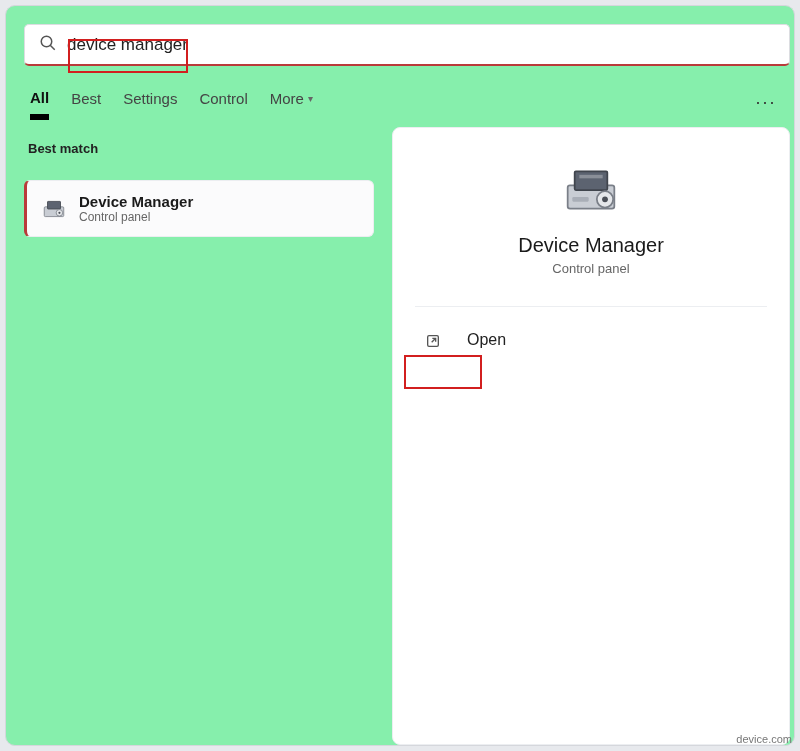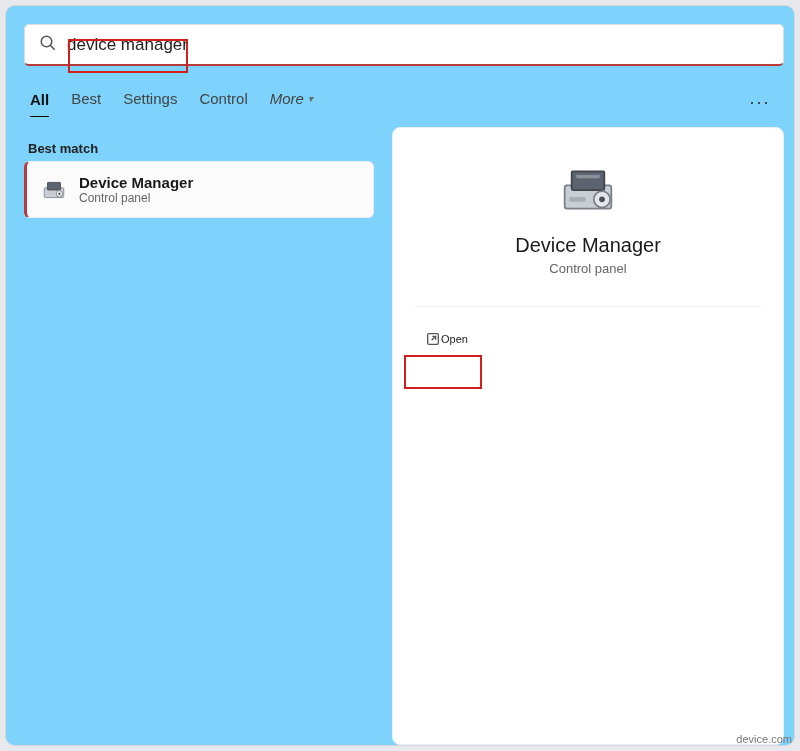--- a/index.html
+++ b/index.html
@@ -5,26 +5,26 @@
     * { box-sizing: border-box; margin: 0; padding: 0; }
     body {
       font-family: "Segoe UI", "Segoe UI Variable", -apple-system, sans-serif;
       background: #e7e9ed;
       width: 800px;
       height: 751px;
       position: relative;
       overflow: hidden;
     }
     .window {
-      background: #7dd3fc;
+      background: #86efac;
       border-radius: 10px;
       border: 1px solid #d5d7dc;
       position: absolute;
       left: 5px; top: 5px; right: 5px; bottom: 5px;
-      padding: 18px 10px 0 18px;
+      padding: 18px 4px 0 18px;
       display: flex;
       flex-direction: column;
     }
     .search-bar {
       display: flex;
       align-items: center;
       background: #fff;
       border-radius: 5px;
       border: 1px solid #dcdde1;
       border-bottom: 2px solid #b93a3a;
@@ -55,43 +55,43 @@
     }
     .tab {
       font-size: 15px;
       color: #444;
       padding-bottom: 8px;
       cursor: pointer;
     }
     .tab.active {
       color: #111;
       font-weight: 600;
-      border-bottom: 1px solid #000000;
+      border-bottom: 6px solid #000000;
       margin-bottom: -3px;
     }
-    .more-tab { display: inline-flex; align-items: center; gap: 4px; font-style: italic;}
+    .more-tab { display: inline-flex; align-items: center; gap: 4px;}
     .chev { font-size: 10px; color: #666; }
     .spacer { flex: 1; }
     .ellipsis { color: #333; font-size: 18px; letter-spacing: 1px; padding: 4px 8px; cursor: pointer;}
     .content {
       display: flex;
       gap: 18px;
       margin-top: 8px;
       flex: 1;
       min-height: 0;
     }
     .left {
       flex: 0 0 350px;
       padding-top: 16px;
     }
     .section-label {
       font-size: 13px;
       font-weight: 600;
       color: #222;
-      margin-bottom: 5px;
+      margin-bottom: 24px;
       padding-left: 4px;
     }
     .result-item {
       background: #fbfbfc;
       border: 1px solid #eceef1;
       border-left: 3px solid #b93a3a;
       border-radius: 6px;
       display: flex;
       align-items: center;
       gap: 12px;
@@ -112,25 +112,25 @@
       flex-direction: column;
       align-items: center;
     }
     .detail-icon { width: 60px; height: 56px; margin-bottom: 16px; display:flex; align-items:center; justify-content:center;}
     .detail-title { font-size: 20px; font-weight: 500; color: #1a1a1a;}
     .detail-sub { font-size: 13px; color: #666; margin-top: 4px;}
     .divider { width: 100%; height: 1px; background: #eceef1; margin: 30px 0 18px 0;}
     .actions { width: 100%; }
     .action-row {
       display: inline-flex;
-      align-items: center;
-      gap: 0;
+      align-items: flex-end;
+      gap: 26px;
       padding: 6px 10px;
       cursor: pointer;
-      font-size: 11px;
+      font-size: 16px;
       color: #222;
     }
     .open-icon svg { display:block; }
     .red-box-open {
       position: absolute;
       border: 2px solid #d21f1f;
       left: 398px; top: 349px; width: 78px; height: 34px;
       pointer-events: none;
     }
     .watermark {

